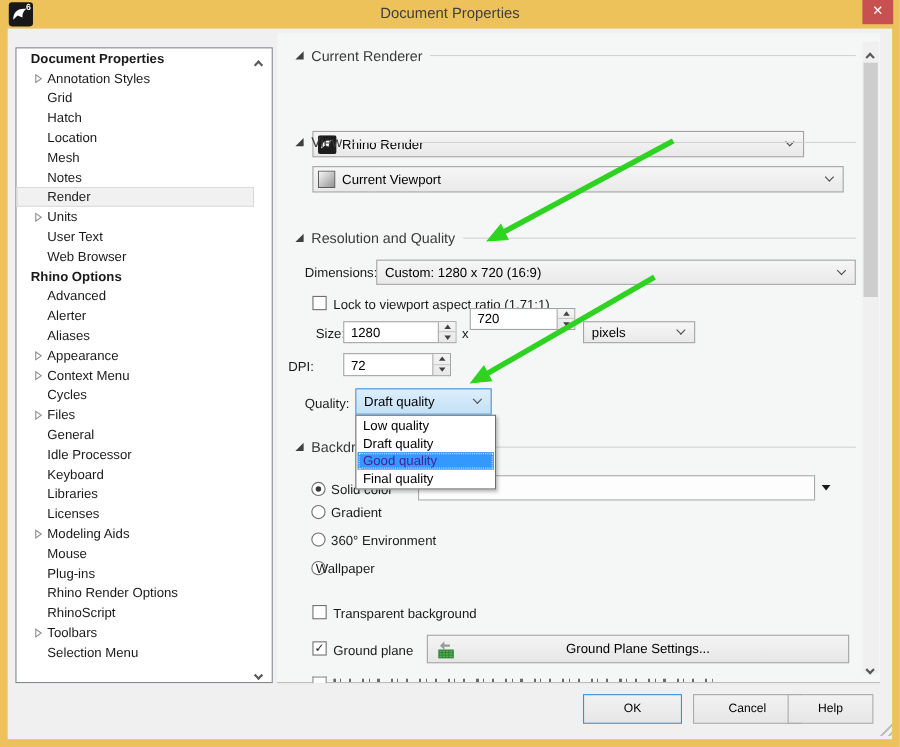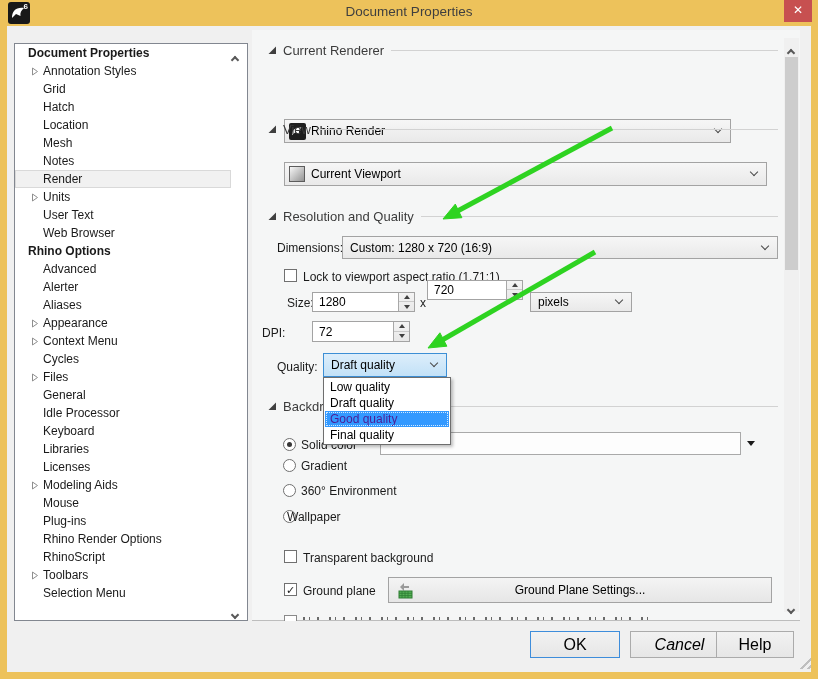--- a/index.html
+++ b/index.html
@@ -73,23 +73,23 @@
   #clip-cb{position:absolute;left:284px;top:615px;width:13px;height:6px;background:#fff;
     border:1px solid #8a8a8a;border-bottom:none;z-index:5;}
   #clip-text{position:absolute;left:303px;top:617px;width:345px;height:3px;opacity:.75;z-index:5;
     background:repeating-linear-gradient(90deg,#3c3c3c 0 2px,transparent 2px 6px,#3c3c3c 6px 7px,transparent 7px 14px,#3c3c3c 14px 16px,transparent 16px 26px);}
   
   #vscroll{position:absolute;left:784px;top:38px;width:15px;height:574px;background:#f0f0f0;z-index:5;}
   #vthumb{position:absolute;left:1px;top:19px;width:13px;height:213px;background:#cdcdcd;cursor:pointer;}
   .varrow{position:absolute;left:4px;}
   
   .btn{position:absolute;top:631px;height:27px;border:1px solid #ababab;background:linear-gradient(#f2f2f2,#e6e6e6);
-    font-size:16px;color:#000;text-align:center;line-height:25px;z-index:5;cursor:pointer;}
+    font-size:11px;color:#000;text-align:center;line-height:25px;z-index:5;cursor:pointer;}
   #btn-ok{left:530px;width:90px;border-color:#3e8ddb;}
-  #btn-cancel{left:630px;width:99px;font-style:italic;}
+  #btn-cancel{left:630px;width:99px;}
   #btn-help{left:716px;width:78px;}
   #grip{position:absolute;left:796px;top:654px;width:15px;height:15px;z-index:5;
     background:repeating-linear-gradient(135deg,transparent 0 3px,#bfbfbf 3px 5px);
     clip-path:polygon(100% 0,100% 100%,0 100%);cursor:nwse-resize;}
   
   #arrows{position:absolute;left:0;top:0;width:818px;height:679px;z-index:60;pointer-events:none;}
   .icon-sq{position:absolute;left:4px;top:3px;}
 </style>
 </head>
 <body>
@@ -178,21 +178,21 @@
     <span class="cchev"></span>
   </div>
 
   <div class="sec-h" style="left:268px;top:122px;width:510px;">
     <svg class="glyph" viewBox="0 0 9 9">
         <polygon points="8,0.5 8,8 0.5,8" fill="#3f3f3f"></polygon>
       </svg>
     <span>View</span>
     <span class="rule"></span>
   </div>
-  <div class="combo" style="left:284px;top:151px;width:483px;height:24px;margin-top:11px;">
+  <div class="combo" style="left:284px;top:151px;width:483px;height:24px;">
     <svg class="icon-sq" width="16" height="16" viewBox="0 0 16 16">
       <defs>
           <linearGradient id="vpg" x1="0" y1="0" x2="1" y2="1">
         <stop offset="0" stop-color="#fbfbfb"></stop>
             <stop offset="1" stop-color="#8f8f8f"></stop>
           </linearGradient>
         </defs>
       <rect x="0.5" y="0.5" width="15" height="15" fill="url(#vpg)" stroke="#5c5c5c"></rect>
     </svg>
     <span class="ctext" style="left:26px;">Current Viewport</span>

